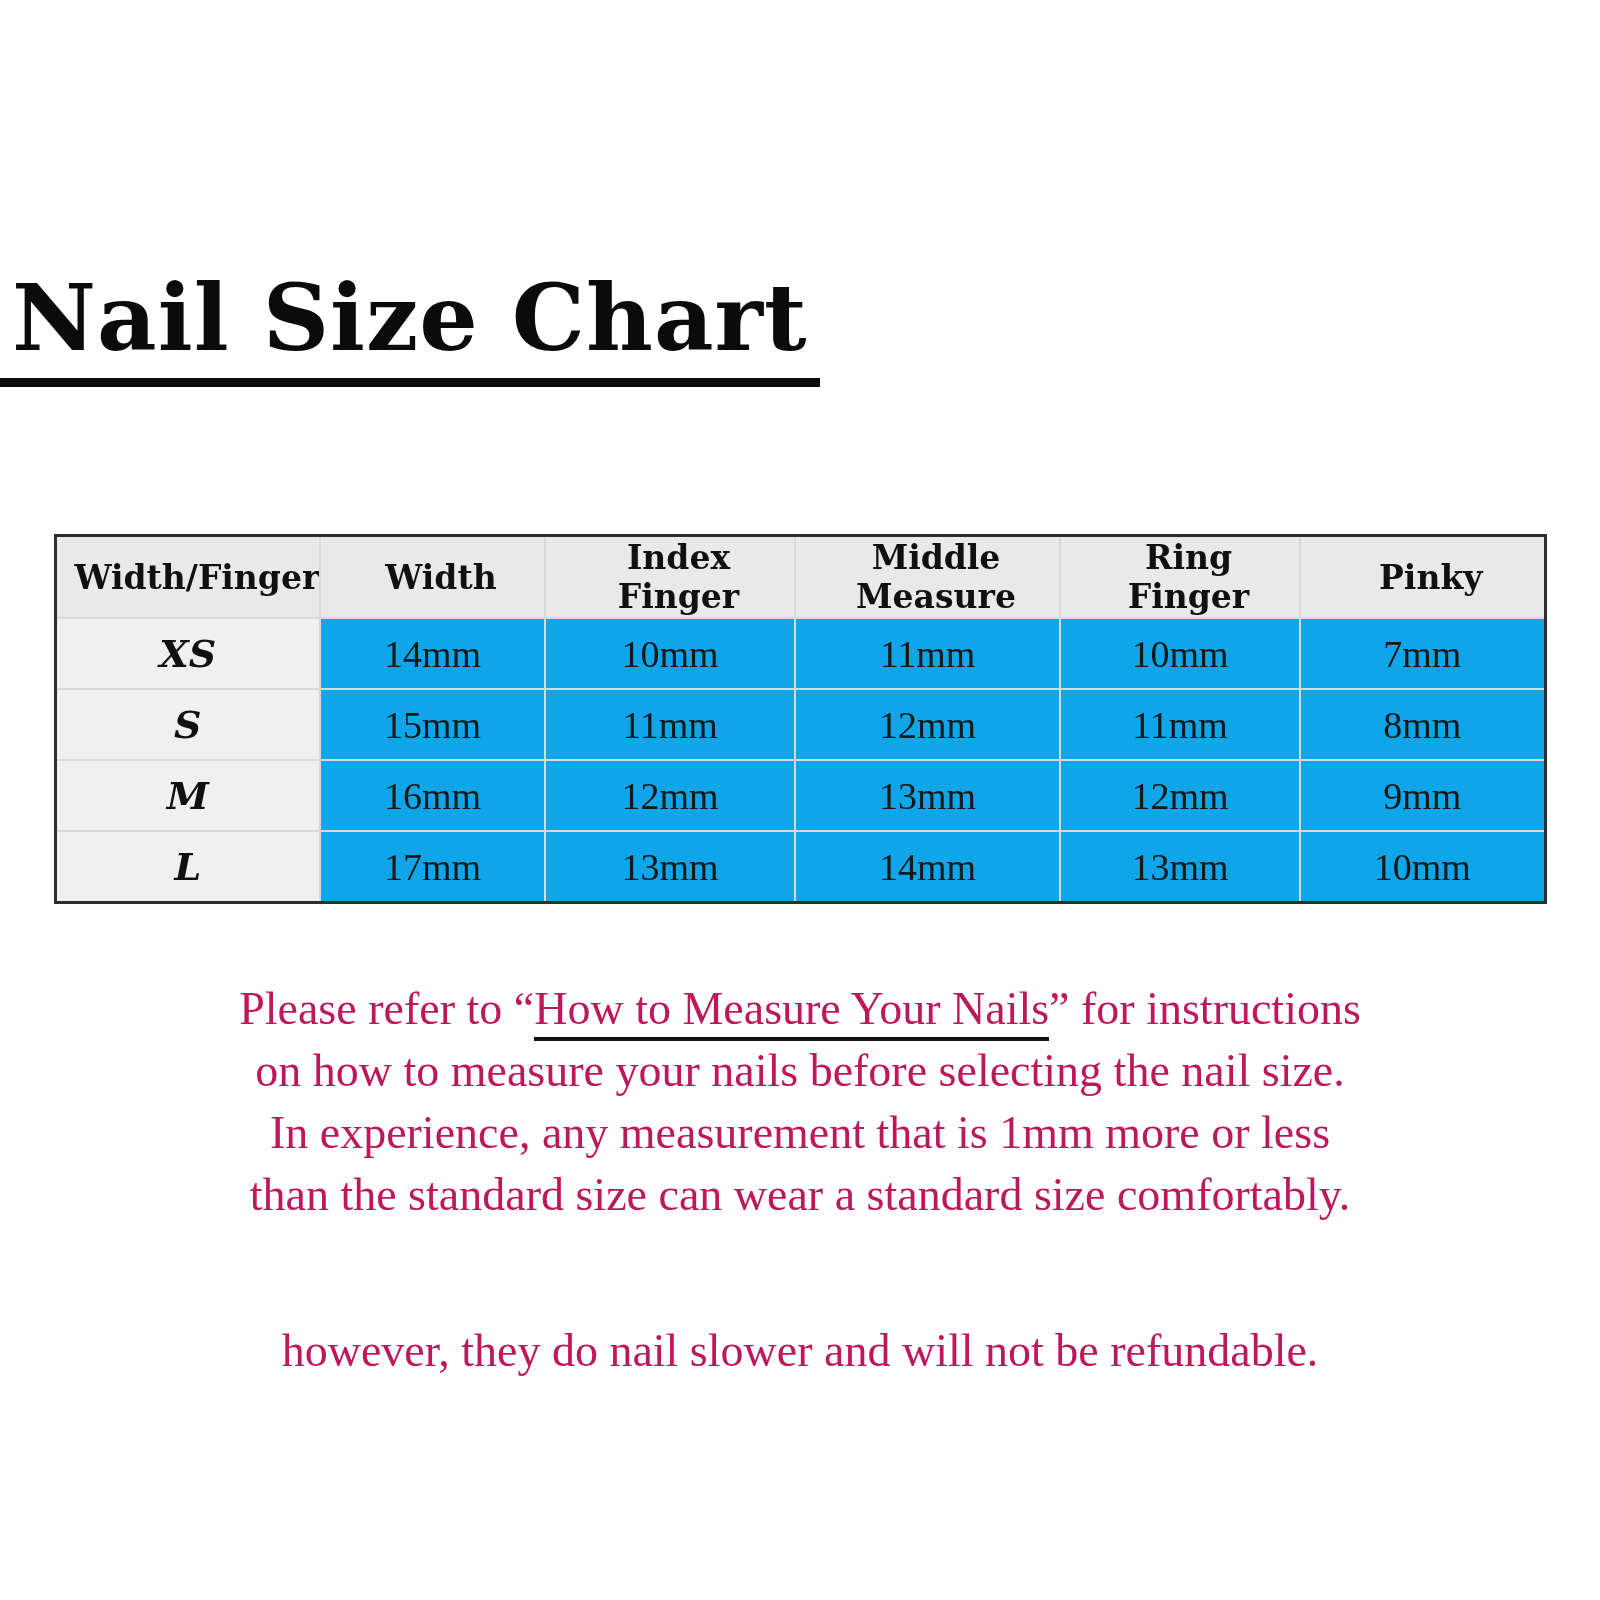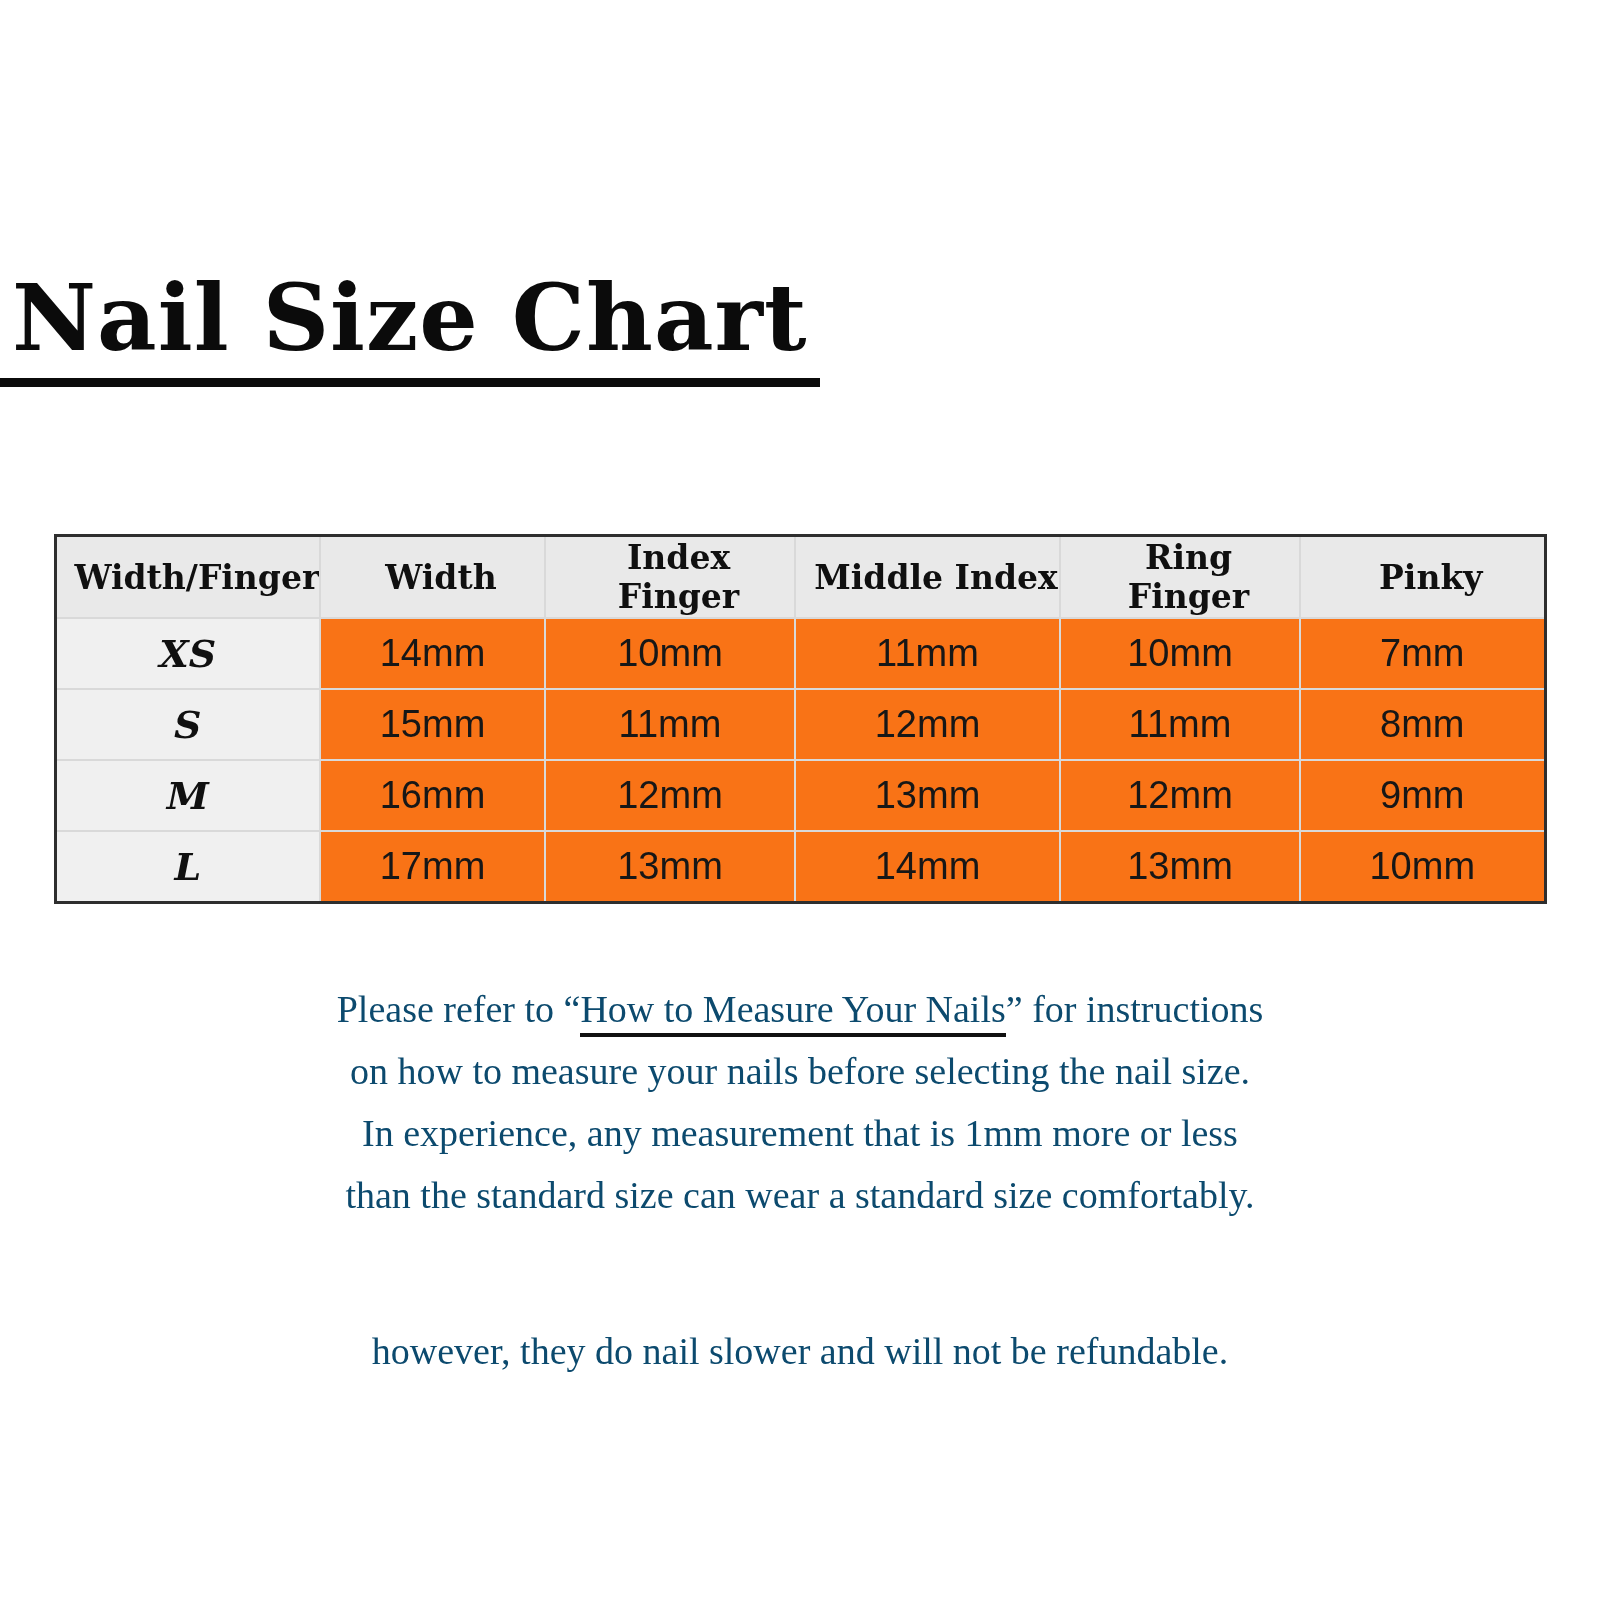--- a/index.html
+++ b/index.html
@@ -53,31 +53,31 @@
   .size-table tbody th {
     background: #f0f0f0;
     font-family: "DejaVu Serif", serif;
     font-weight: 800;
     font-size: 38px;
     color: #101010;
     font-style: italic;
   }
   .size-table tbody td {
     height: 67px;
-    background: #f97316;
-    font-family: Liberation Sans, sans-serif;
+    background: #0ea5e9;
+    font-family: Liberation Serif, serif;
     font-size: 38px;
     color: #171717;
     letter-spacing: 0px;
   }
 
   .note {
     text-align: center;
-    color: #0c4a6e;
-    font-size: 38px;
+    color: #be185d;
+    font-size: 46px;
     line-height: 62px;
   }
   .note-measure { margin-top: 74px; }
   .note-custom  { margin-top: 94px; }
   .note-line { display: block; }
   .underlined {
     border-bottom: 4px solid #111111;
     padding-bottom: 3px;
   }
 </style>
@@ -95,21 +95,21 @@
       <col style="width:250px">
     <col style="width:265px">
       <col style="width:240px">
       <col style="width:245px">
   </colgroup>
   <thead>
     <tr>
       <th>Width/Finger</th>
       <th>Width</th>
       <th>Index Finger</th>
-      <th>Middle Index</th>
+      <th>Middle Measure</th>
       <th>Ring Finger</th>
       <th>Pinky</th>
     </tr>
   </thead>
   <tbody>
     <tr>
       <th>XS</th>
       <td>14mm</td>
       <td>10mm</td>
       <td>11mm</td>

